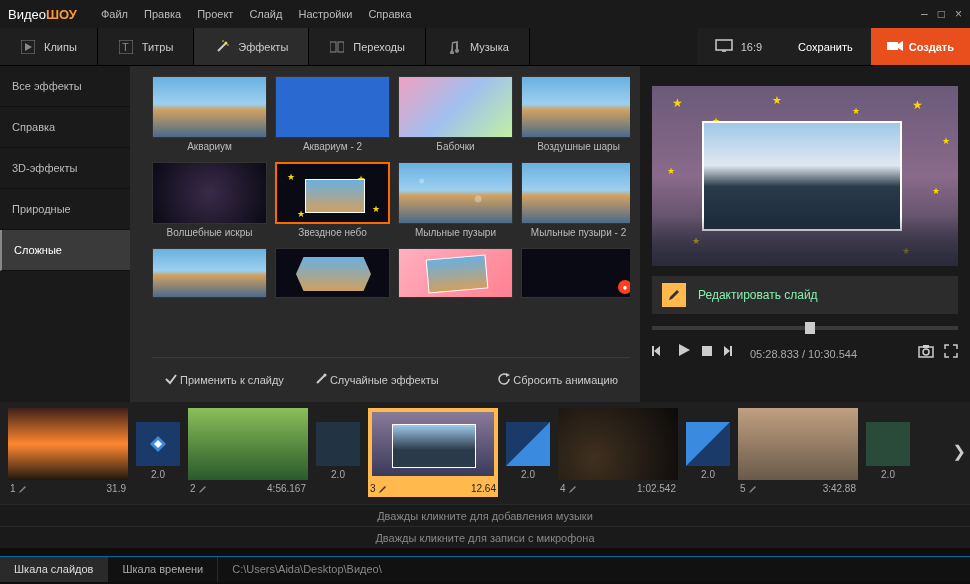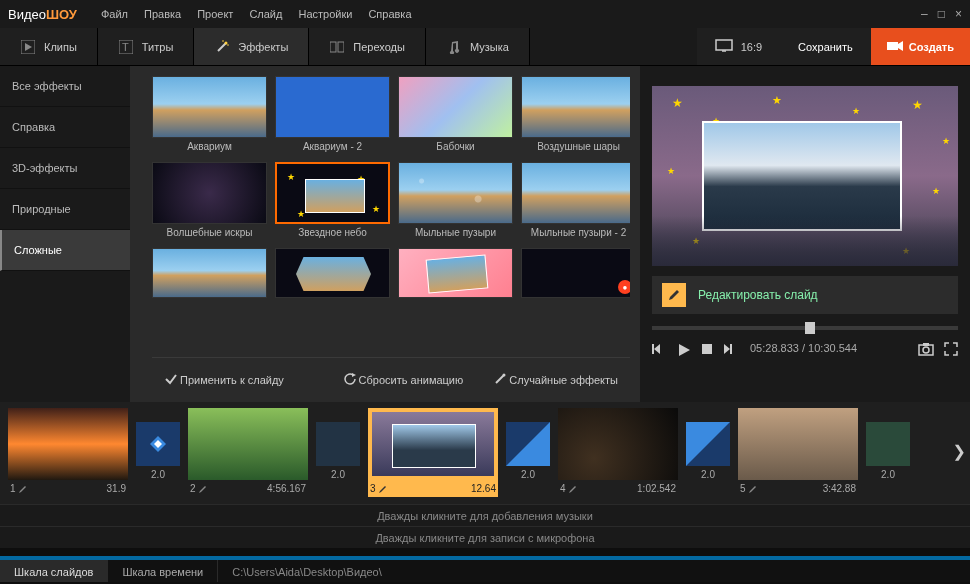--- a/index.html
+++ b/index.html
@@ -39,39 +39,39 @@
 .fxbtn{display:flex;align-items:center;gap:2px;padding:6px 12px;color:#ccc;cursor:pointer;background:#2a2a2a;font-size:11px}
 .fxbtn.right{margin-left:auto}
 
 .preview{width:330px;background:#1a1a1a;display:flex;flex-direction:column;padding:0 12px}
 .pvimg{margin-top:20px;height:180px;background:linear-gradient(180deg,#6a5a7a 0%,#8a6a8a 50%,#3a3a4a 100%);position:relative;overflow:hidden}
 .pvcity{position:absolute;left:50px;top:35px;width:200px;height:110px;background:linear-gradient(180deg,#a0c8e8 0%,#e0e8f0 40%,#2a3a4a 60%,#1a2a3a 100%);border:2px solid #fff}
 .editbar{margin-top:10px;height:38px;background:#2c2c2c;display:flex;align-items:center;padding:0 10px;gap:12px}
 .editicon{width:24px;height:24px;background:#ffb94d;display:flex;align-items:center;justify-content:center}
 .slidertrack{margin-top:12px;height:4px;background:#3a3a3a;position:relative}
 .sliderknob{position:absolute;left:50%;top:-4px;width:10px;height:12px;background:#ccc}
-.pcontrols{margin-top:12px;display:flex;align-items:flex-start;gap:8px;color:#ccc}
+.pcontrols{margin-top:12px;display:flex;align-items:flex-end;gap:8px;color:#ccc}
 .pcontrols svg{cursor:pointer}
 .pctime{font-size:11px;color:#aaa;margin-left:4px}
 .pcright{margin-left:auto;display:flex;gap:10px}
 
 .timeline{background:#1f1f1f;padding:6px 8px;display:flex;align-items:flex-start;gap:6px;overflow:hidden;position:relative;height:102px}
 .tclip{display:flex;flex-direction:column}
 .tthumb{height:72px;background:#333;position:relative;overflow:hidden}
 .tclip.current .tthumb{border:4px solid #ffb94d}
 .tinfo{display:flex;align-items:center;font-size:10px;color:#aaa;padding:3px 2px;gap:4px;justify-content:space-between}
 .tclip.current .tinfo{background:#ffb94d;color:#222}
 .trans{width:48px;display:flex;flex-direction:column;align-items:center}
 .transthumb{width:44px;height:44px;background:#1a3a6a;margin-top:14px;display:flex;align-items:center;justify-content:center}
 .transdur{font-size:10px;color:#aaa;margin-top:3px}
 .tlnext{position:absolute;right:4px;top:40px;color:#ccc;font-size:16px;cursor:pointer}
 
 .musicbar{height:22px;background:#1a1a1a;border-top:1px solid #2a2a2a;display:flex;align-items:center;justify-content:center;color:#888;font-size:11px}
 
-.status{height:26px;background:#111;display:flex;align-items:stretch;border-top:4px solid #0369a1;margin-top:8px}
+.status{height:26px;background:#111;display:flex;align-items:stretch;border-top:1px solid #0369a1;margin-top:8px}
 .stab{padding:6px 14px;color:#aaa;font-size:11px;border-right:1px solid #2a2a2a;cursor:pointer}
 .stab.active{background:#2a2a2a;color:#ddd}
 .spath{padding:6px 14px;color:#888;font-size:11px}
 
 .paint-dock{background:linear-gradient(180deg,#6ab0e0 0%,#9cd0f0 45%,#d0a060 55%,#4a6a8a 100%)}
 .paint-dark{background:#0a0a14}
 .paint-pastel{background:linear-gradient(135deg,#f0a0c0,#a0c0f0,#c0f0a0)}
 .paint-blue{background:#2a6ad0}
 .paint-sparkle{background:radial-gradient(circle,#3a2a4a,#0a0a14)}
 .paint-hearts{background:linear-gradient(135deg,#ffb0c0,#ff8090)}
@@ -246,33 +246,33 @@
           </div>
       </div>
     </div>
     <div class="fxactions">
       <div class="fxbtn">
         <span><svg width="14" height="14" viewBox="0 0 14 14">
               <polyline points="2,7 6,11 12,3" fill="none" stroke="#ccc" stroke-width="2"></polyline>
             </svg></span>
         <span>Применить к слайду</span>
       </div>
+      <div class="fxbtn">
+        <span><svg width="14" height="14" viewBox="0 0 14 14">
+              <line x1="3" y1="11" x2="11" y2="3" stroke="#ccc" stroke-width="2"></line>
+              <circle cx="11" cy="3" r="1.5" fill="#ccc"></circle>
+            </svg></span>
+        <span>Случайные эффекты</span>
+      </div>
       <div class="fxbtn right">
         <span><svg width="14" height="14" viewBox="0 0 14 14">
               <path d="M12 7 A5 5 0 1 1 10 3" fill="none" stroke="#ccc" stroke-width="1.5"></path>
               <polygon points="9,1 13,3 9,5" fill="#ccc"></polygon>
             </svg></span>
         <span>Сбросить анимацию</span>
-      </div>
-      <div class="fxbtn">
-        <span><svg width="14" height="14" viewBox="0 0 14 14">
-              <line x1="3" y1="11" x2="11" y2="3" stroke="#ccc" stroke-width="2"></line>
-              <circle cx="11" cy="3" r="1.5" fill="#ccc"></circle>
-            </svg></span>
-        <span>Случайные эффекты</span>
       </div>
     </div>
   </div>
 
   <div class="preview">
     <div class="pvimg">
       <span class="star" style="left:20px;top:10px;font-size:12px">★</span>
         <span class="star" style="left:60px;top:30px">★</span>
         <span class="star" style="left:120px;top:8px;font-size:11px">★</span>
         <span class="star" style="left:200px;top:20px">★</span>

